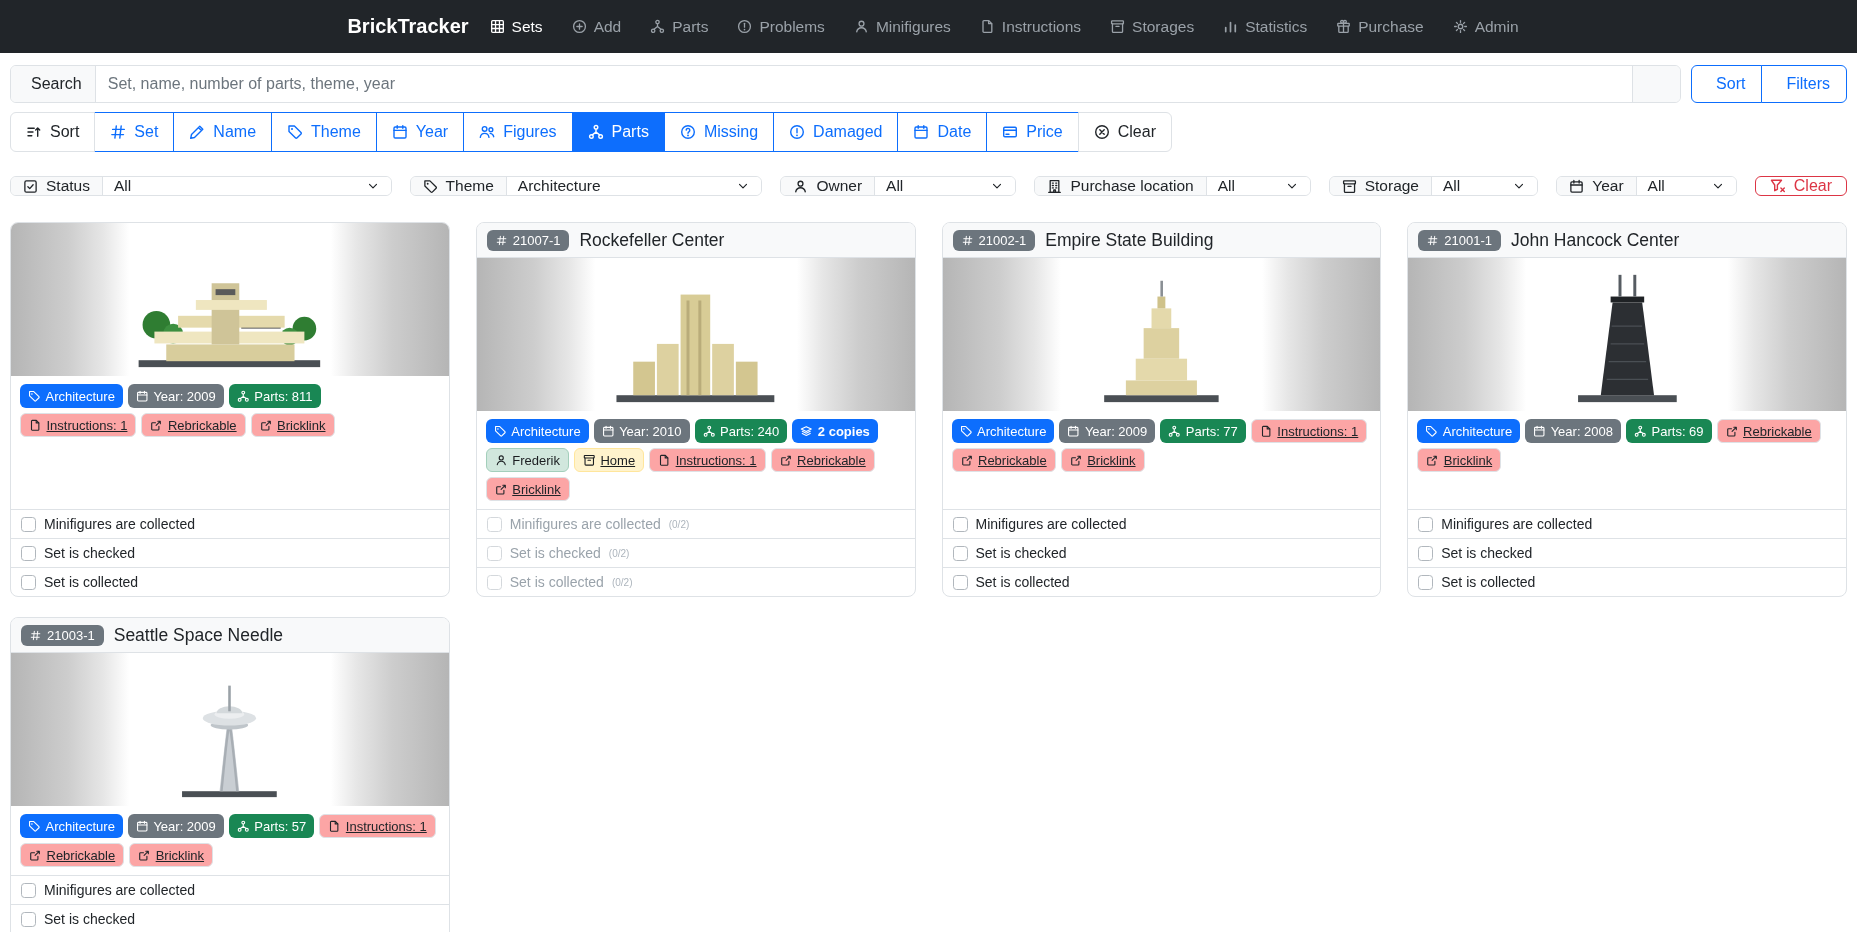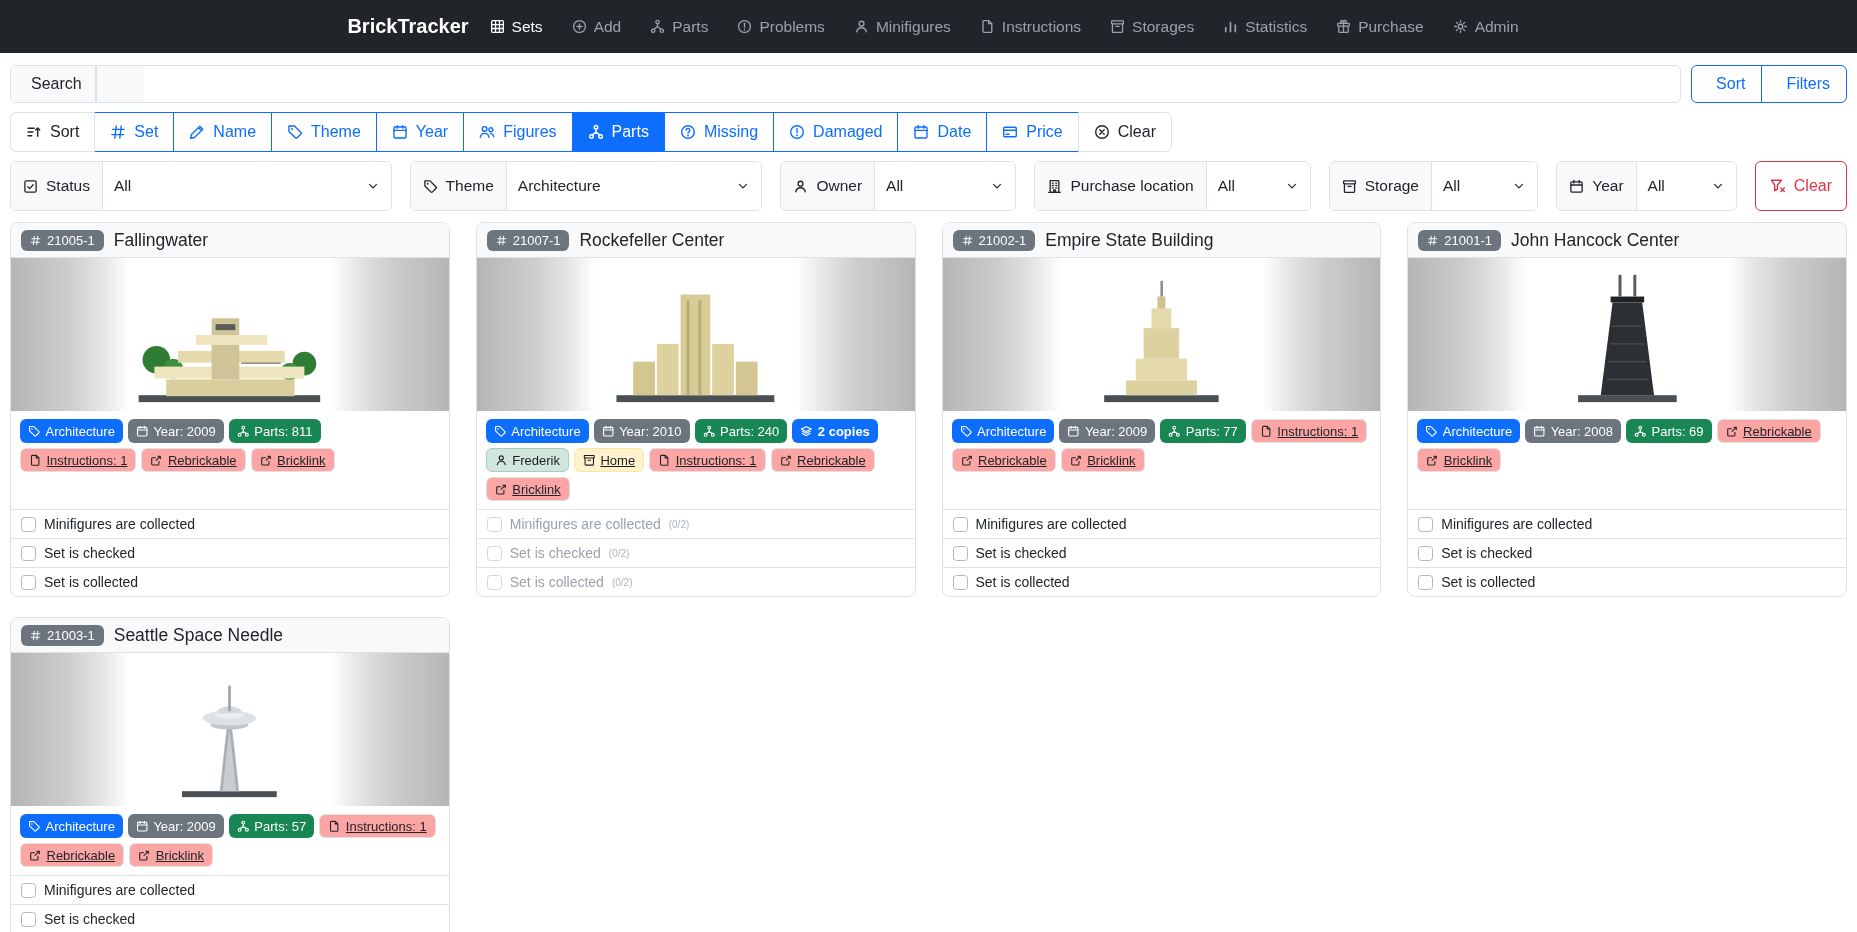--- a/index.html
+++ b/index.html
@@ -38,21 +38,21 @@
   .sbtn { display:flex; align-items:center; gap:8px; padding:0 15px; font-size:16px; background:#fff;
           border:1px solid #0d6efd; color:#0d6efd; cursor:pointer; font-family:inherit; }
   .sbtn + .sbtn { margin-left:-1px; }
   .sbtn:first-child { border-radius:6px 0 0 6px; }
   .sbtn:last-child { border-radius:0 6px 6px 0; }
   .sbtn.neutral { border-color:#dee2e6; color:#212529; z-index:0; }
   .sbtn.active { background:#0d6efd; color:#fff; }
   .sbtn .icon svg { width:16px; height:16px; }
 
   
-  .filterbar { margin:9px 10px 0; display:flex; gap:18px; height:50px; }
+  .filterbar { margin:9px 10px 0; display:flex; gap:18px; height:50px;align-items:center; }
   .filter-group { display:flex; border:1px solid #dee2e6; border-radius:6px; overflow:hidden; }
   .fg-label { display:flex; align-items:center; gap:8px; padding:0 12px; background:#f8f9fa; border-right:1px solid #dee2e6; font-size:15.5px; white-space:nowrap; }
   .fg-label .icon svg { width:15px; height:15px; }
   .fg-select { display:flex; align-items:center; justify-content:space-between; gap:8px; padding:0 11px; background:#fff; font-size:15.5px; cursor:pointer; }
   .fg-select .icon svg { width:14px; height:14px; }
   .btn-clear-filters { display:flex; align-items:center; gap:8px; padding:0 14px; font-size:16px; background:#fff;
           border:1px solid #dc3545; color:#dc3545; border-radius:6px; cursor:pointer; font-family:inherit; margin-left:auto; }
   .btn-clear-filters .icon svg { width:16px; height:16px; }
 
   
@@ -189,20 +189,21 @@
   </div>
     </div>
 </nav>
 
 <div class="toolbar">
   <div class="search-group">
     <span class="sg-label">
       <span class="icon"></span>
       <span>Search</span>
     </span>
+    <input class="sg-input" type="text" placeholder="Set, name, number of parts, theme, year" style="">
     <span class="sg-eraser">
       <span class="icon"></span>
     </span>
   </div>
   <div class="btn-group">
     <button class="btn">
       <span class="icon"></span>
       <span>Sort</span>
     </button>
     <button class="btn">
@@ -448,31 +449,20 @@
           <path d="M1.5 2.3h10L7.4 7v4.3l-2.7 1.4V7z"></path>
           <path d="M10.9 10.1l3.4 3.4M14.3 10.1l-3.4 3.4"></path>
         </svg>
       </span>
       <span>Clear</span>
     </button>
   </div>
 
 <main class="grid" id="cards-grid">
     <section class="card">
-    <header class="card-header">
-      <span class="set-number">
-        <span class="icon">
-            <svg viewBox="0 0 16 16" fill="none" stroke="currentColor" stroke-width="1.4" stroke-linecap="round" stroke-linejoin="round">
-              <path d="M6.3 1.9L4.9 14.1M11.2 1.9L9.8 14.1M2.6 5.4h11.7M1.8 10.6h11.7"></path>
-            </svg>
-          </span>
-        <span class="set-num-text">21005-1</span>
-      </span>
-      <h2 class="set-title">Fallingwater</h2>
-    </header>
     <div class="card-img">
         <svg viewBox="0 0 240 150">
           <rect x="28" y="134" width="184" height="7" fill="#4a4f54"></rect>
           <circle cx="46" cy="98" r="14" fill="#2f7d32"></circle>
           <circle cx="63" cy="107" r="10" fill="#3d8f40"></circle>
           <circle cx="196" cy="102" r="12" fill="#2f7d32"></circle>
           <circle cx="181" cy="110" r="9" fill="#3d8f40"></circle>
           <rect x="56" y="118" width="130" height="17" fill="#d8cd9c"></rect>
           <rect x="44" y="105" width="152" height="12" fill="#efe6c0"></rect>
           <rect x="132" y="95" width="40" height="7" fill="#5a5a5a"></rect>

